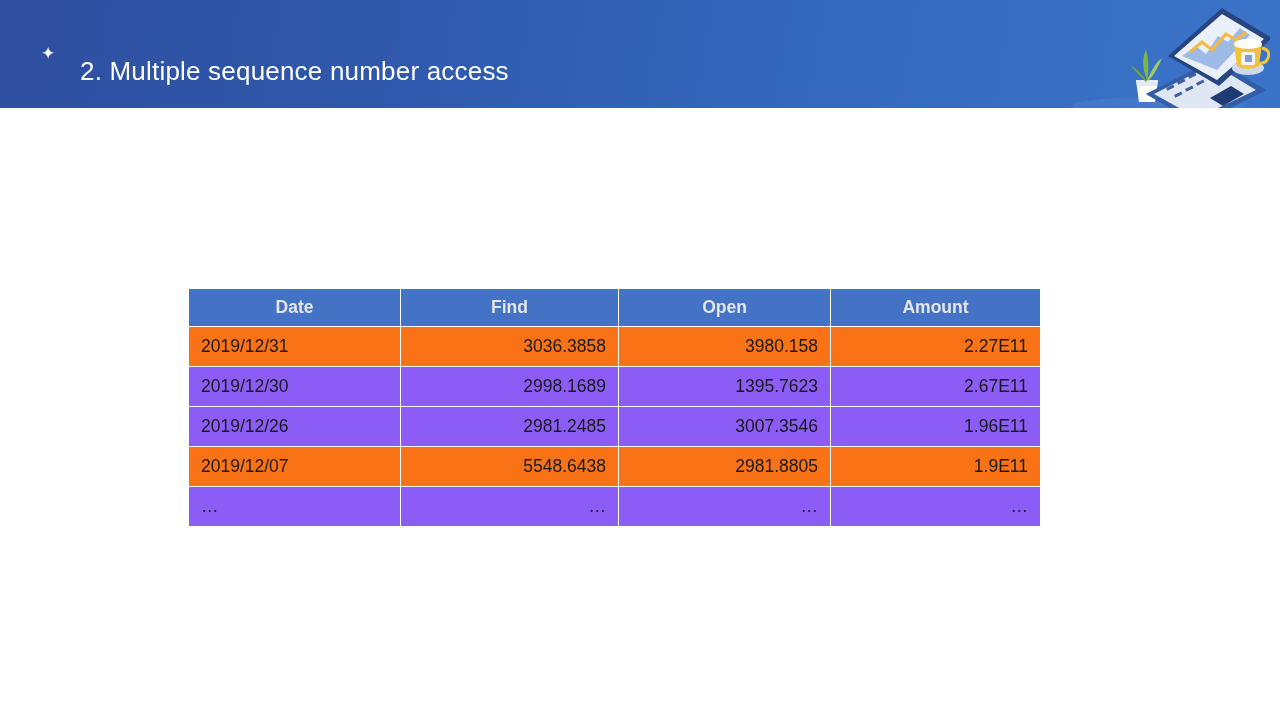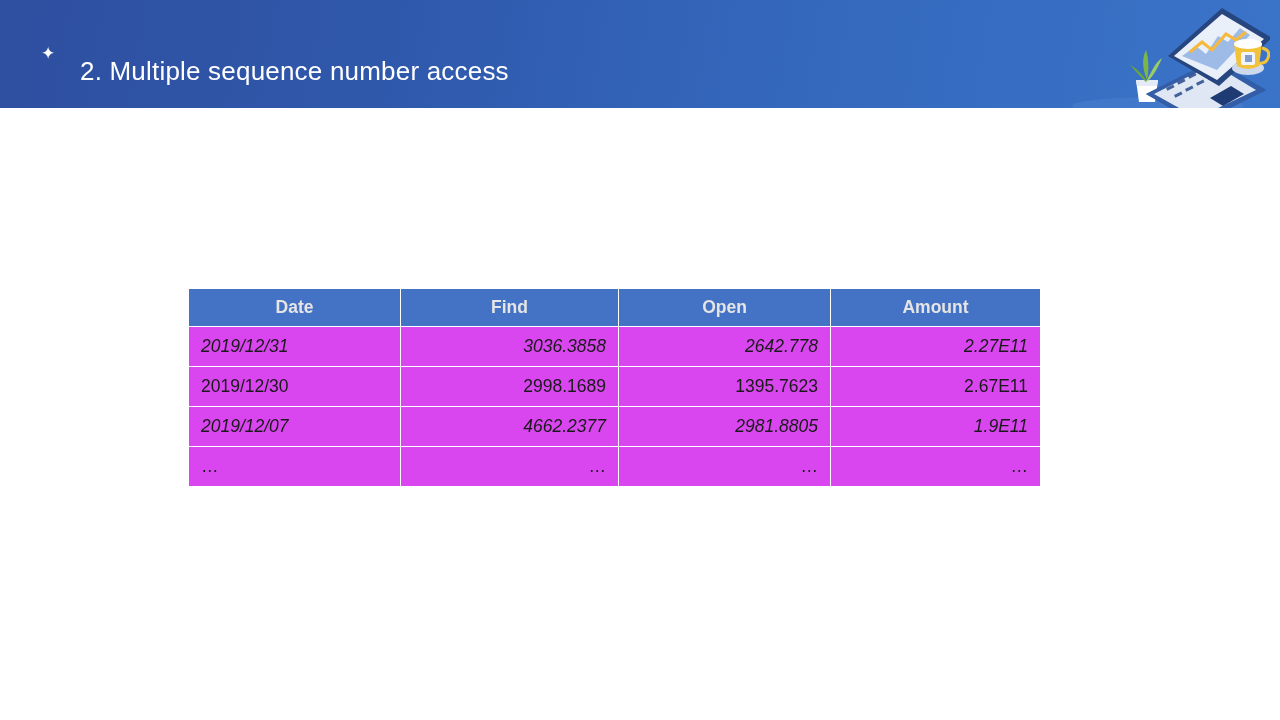--- a/index.html
+++ b/index.html
@@ -99,25 +99,24 @@
   .data-table td.date-cell {
     text-align: left;
     color: #1a1a1a;
   }
   .data-table td.num-cell {
     text-align: right;
     color: #1a1a1a;
     padding-left: 48px;
   }
   .data-table tr.row-odd td {
-    background: #d946ef;
-    font-style: italic;
+    background: #f97316;
   }
   .data-table tr.row-even td {
-    background: #d946ef;
+    background: #8b5cf6;
   }
   .col-date { width: 212px; }
   .col-open { width: 218px; }
   .col-close { width: 212px; }
   .col-amount { width: 210px; }
 </style>
 </head>
 <body>
 
 <div class="slide">
@@ -178,32 +177,38 @@
         <th>Date</th>
         <th>Find</th>
         <th>Open</th>
         <th>Amount</th>
       </tr>
     </thead>
     <tbody>
       <tr class="row-odd">
         <td class="date-cell">2019/12/31</td>
         <td class="num-cell">3036.3858</td>
-        <td class="num-cell">2642.778</td>
+        <td class="num-cell">3980.158</td>
         <td class="num-cell">2.27E11</td>
       </tr>
       <tr class="row-even">
         <td class="date-cell">2019/12/30</td>
         <td class="num-cell">2998.1689</td>
         <td class="num-cell">1395.7623</td>
         <td class="num-cell">2.67E11</td>
       </tr>
+      <tr class="row-even">
+        <td class="date-cell">2019/12/26</td>
+        <td class="num-cell">2981.2485</td>
+        <td class="num-cell">3007.3546</td>
+        <td class="num-cell">1.96E11</td>
+      </tr>
       <tr class="row-odd">
         <td class="date-cell">2019/12/07</td>
-        <td class="num-cell">4662.2377</td>
+        <td class="num-cell">5548.6438</td>
         <td class="num-cell">2981.8805</td>
         <td class="num-cell">1.9E11</td>
       </tr>
       <tr class="row-even">
         <td class="date-cell">…</td>
         <td class="num-cell">…</td>
         <td class="num-cell">…</td>
         <td class="num-cell">…</td>
       </tr>
     </tbody>

